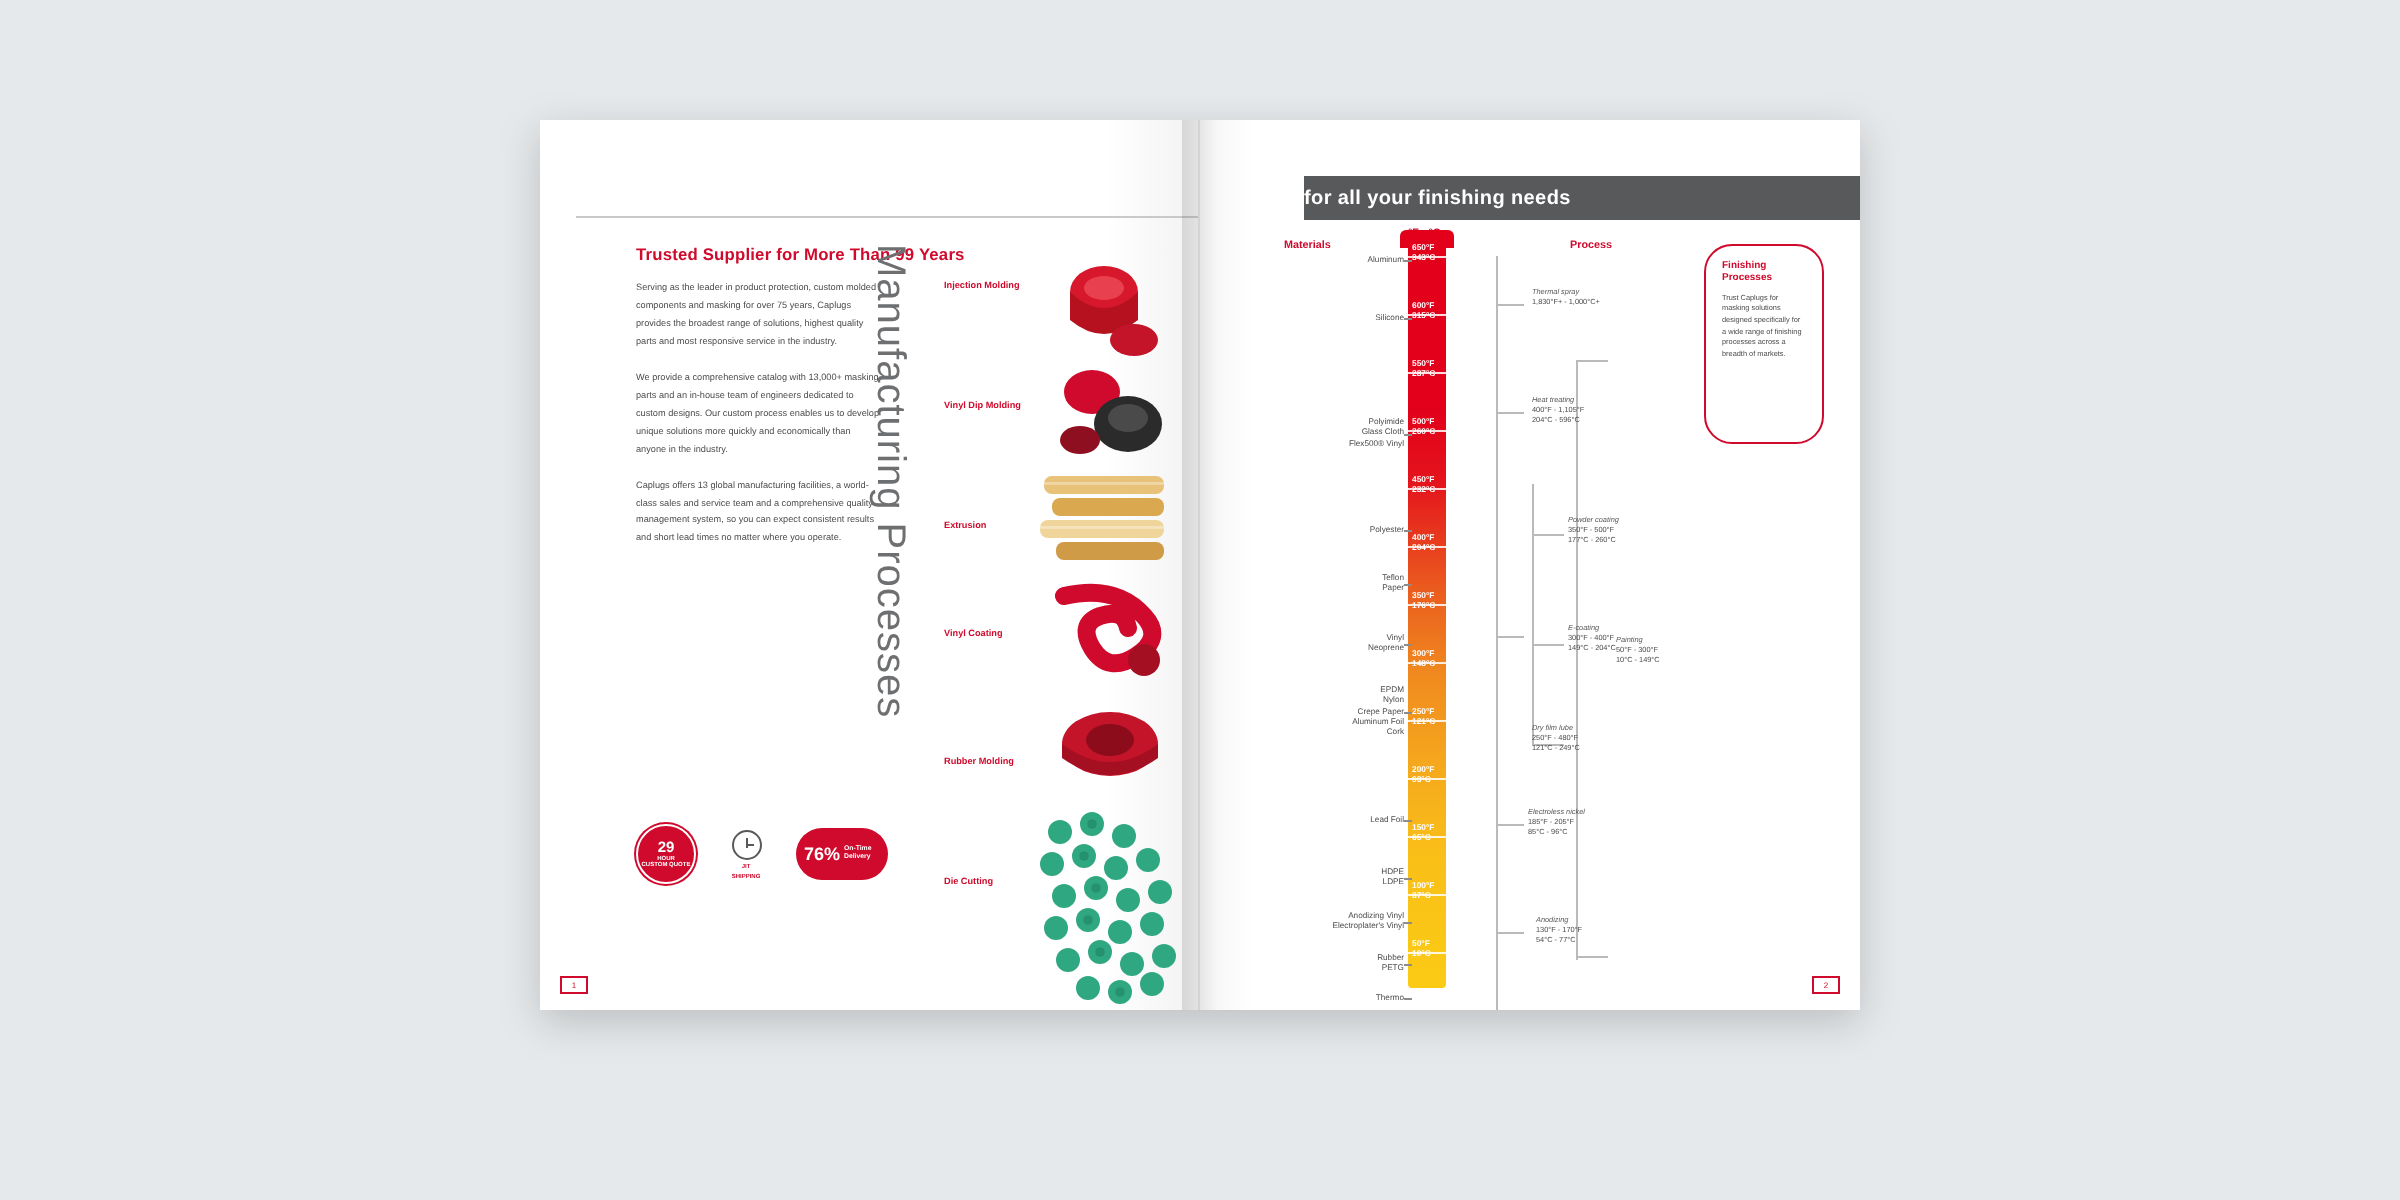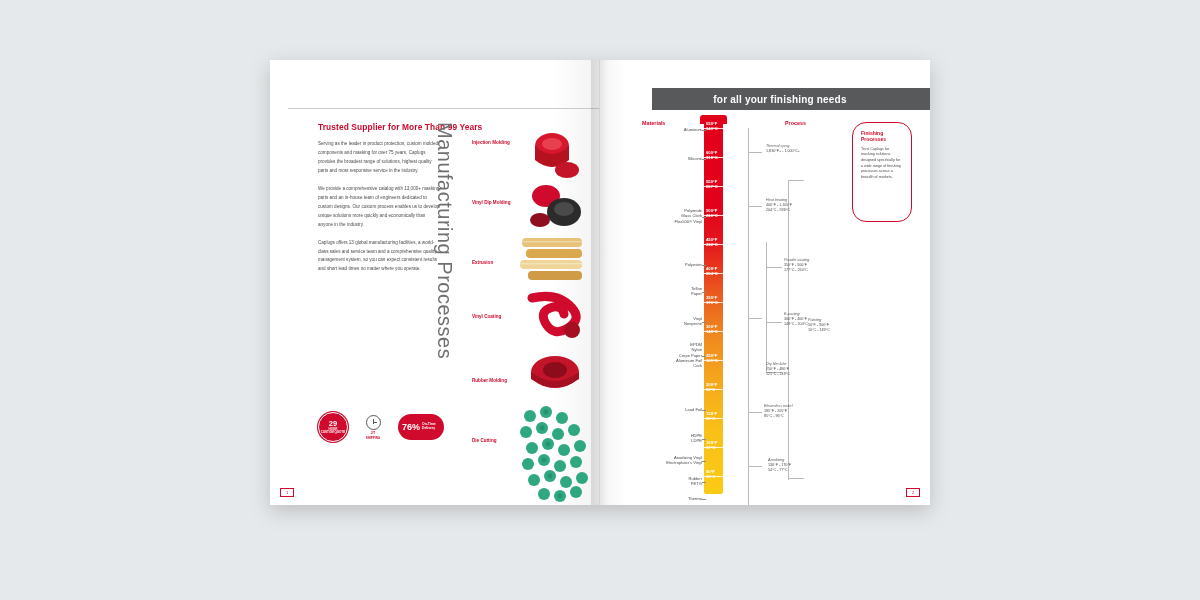--- a/index.html
+++ b/index.html
@@ -110,21 +110,21 @@
     display: flex; align-items: center; gap: 2px;
     padding: 0 4px;
   }
   .badge-ontime .pct { font-size: 9px; font-weight: bold; }
   .badge-ontime .stk { font-size: 3.4px; font-weight: bold; line-height: 1.15; }
 
   
   .r-head {
     position: absolute; right: 0; left: 52px; top: 28px; height: 22px;
     background: #58595b;
-    display: flex; align-items: center; justify-content: center;
+    display: flex; align-items: center; justify-content: flex-start;
     padding-right: 22px;
   }
   .r-head span { color: #fff; font-size: 10px; font-weight: bold; letter-spacing: .2px; }
 
   .col-head {
     position: absolute; color: #cf0a2c; font-weight: bold; font-size: 5.4px;
   }
   .ch-materials { left: 42px; top: 60px; }
   .ch-units { left: 104px; top: 54px; }
   .ch-process { left: 185px; top: 60px; }

